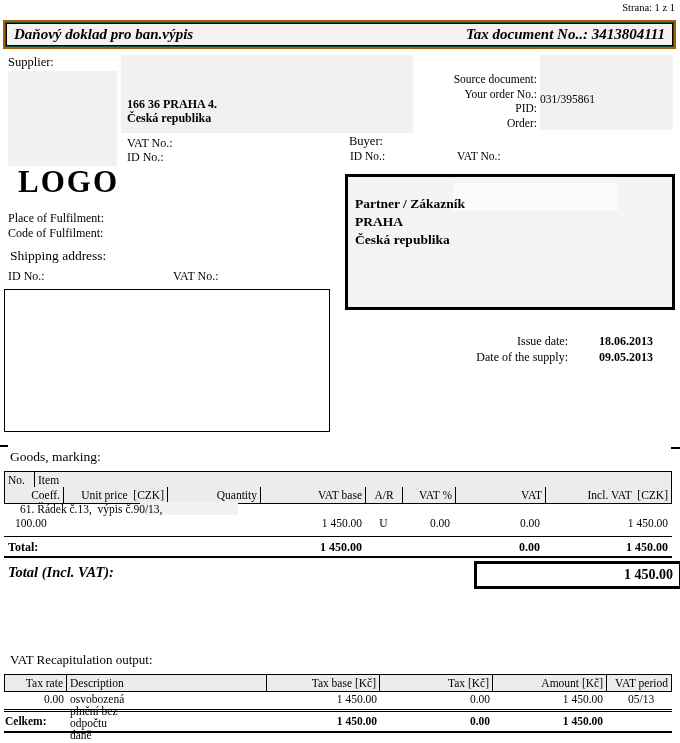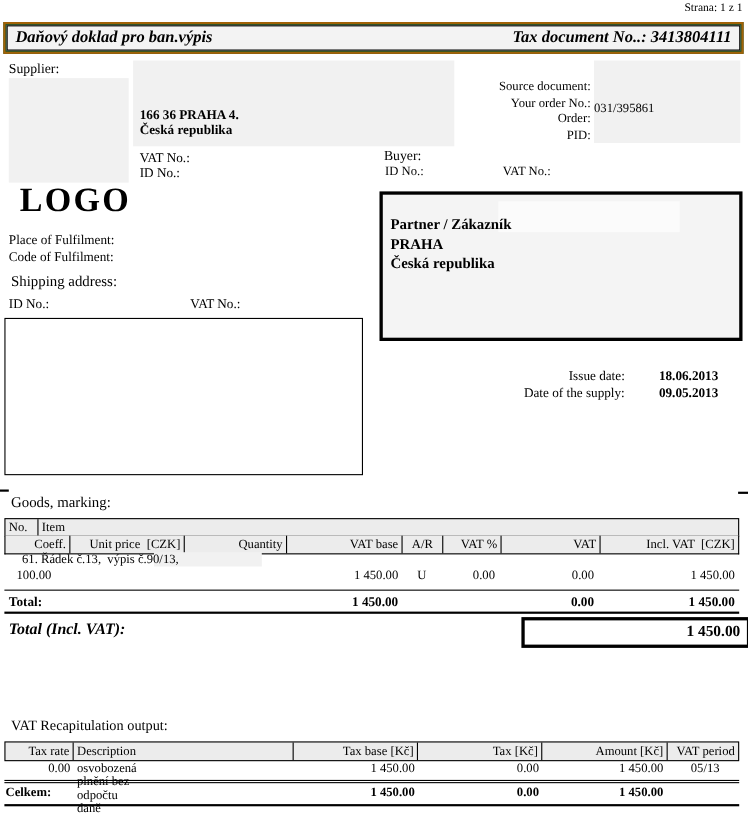--- a/index.html
+++ b/index.html
@@ -114,22 +114,22 @@
 <div class="abs gray-box boxB"></div>
 <div class="abs addr1 b">166 36 PRAHA 4.</div>
 <div class="abs addr2 b">Česká republika</div>
 <div class="abs sup-vat">VAT No.:</div>
 <div class="abs sup-id">ID No.:</div>
 
 <div class="abs gray-box boxC"></div>
 <div class="abs src-labels">
   <div>Source document:</div>
   <div>Your order No.:</div>
+  <div>PID:</div>
   <div>Order:</div>
-  <div>PID:</div>
 </div>
 <div class="abs src-value">031/395861</div>
 
 <div class="abs buyer-label">Buyer:</div>
 <div class="abs buyer-id">ID No.:</div>
 <div class="abs buyer-vat">VAT No.:</div>
 
 <div class="abs logo">LOGO</div>
 
 <div class="abs place">Place of Fulfilment:</div>

